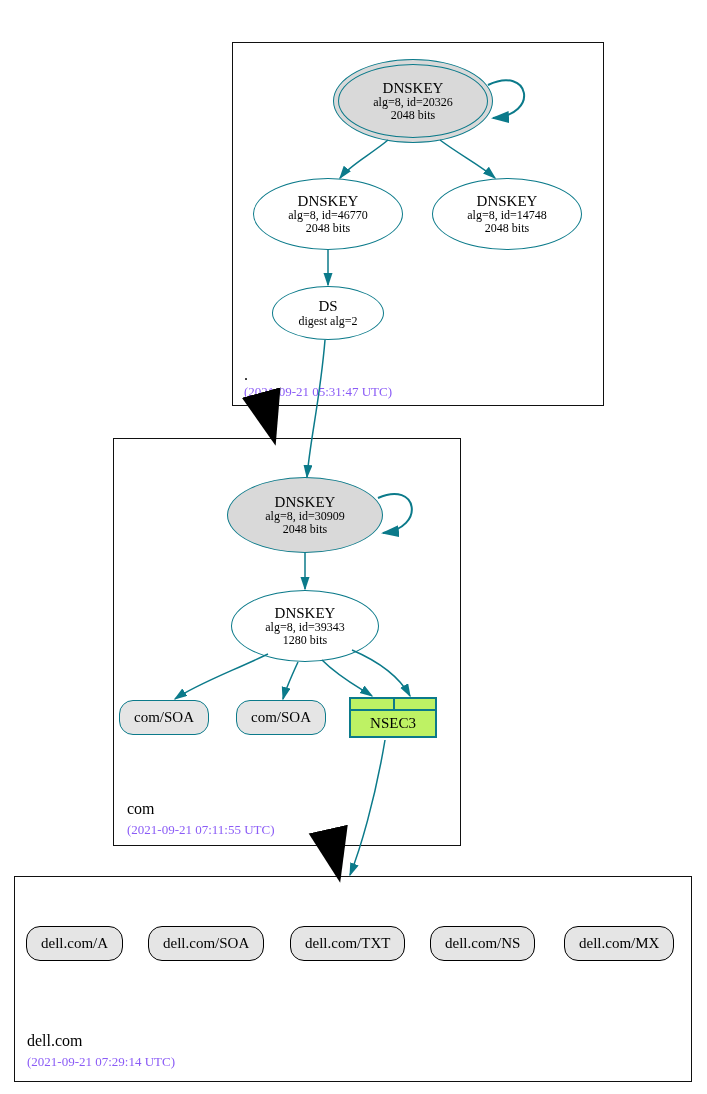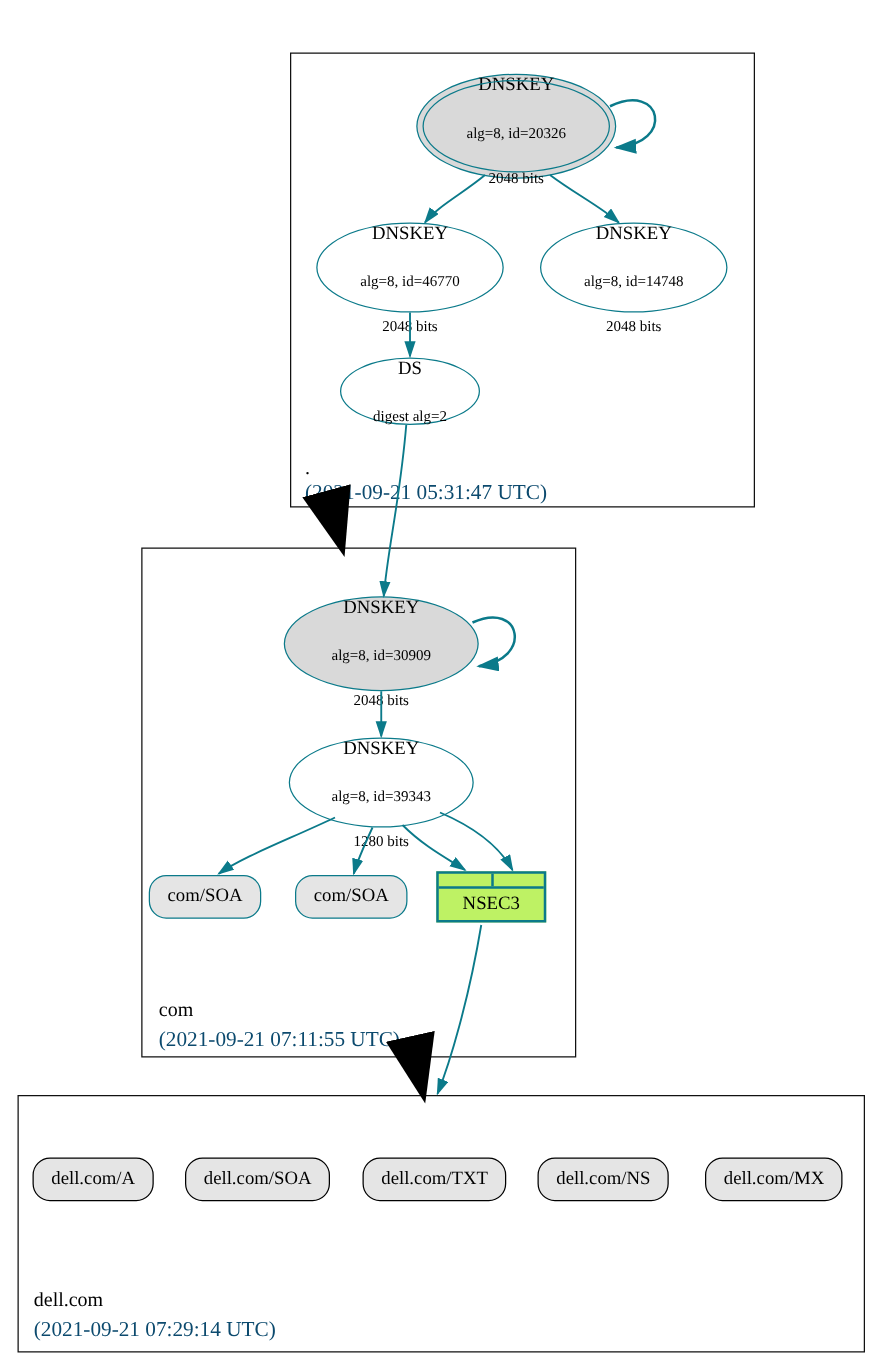--- a/index.html
+++ b/index.html
@@ -16,31 +16,31 @@
     border: 1px solid #111;
     background: #fff;
   }
   .zone-label {
     position: absolute;
     font-size: 16px;
     color: #000;
   }
   .zone-sublabel {
     position: absolute;
-    font-size: 17px;
-    color: #0c4a6e;
+    font-size: 13px;
+    color: #8b5cf6;
   }
   .node {
     position: absolute;
     text-align: center;
     display: flex;
     flex-direction: column;
+    justify-content: center;
     align-items: center;
     box-sizing: border-box;
-    gap: 23px;
   }
   .ellipse {
     border-radius: 50%;
     border: 1.5px solid #0b7a8a;
     background: #fff;
   }
   .ellipse.ksk {
     background: #d9d9d9;
   }
   .ellipse.double::after {

